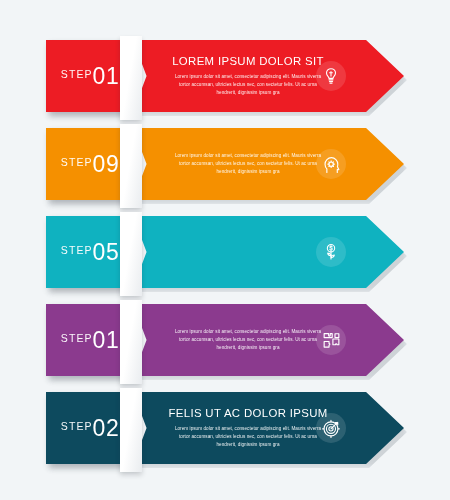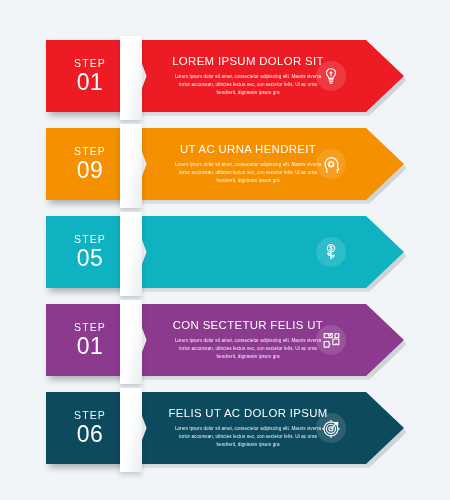--- a/index.html
+++ b/index.html
@@ -22,21 +22,20 @@
     height:88px;
   }
   
   .step-block{
     position:absolute;
     left:46px;
     top:8px;
     width:88px;
     height:72px;
     display:flex;
-    flex-direction:column;
     align-items:center;
     justify-content:center;
     box-sizing:border-box;
     box-shadow:3px 4px 6px rgba(20,30,40,.18);
     z-index:2;
   }
   .step-word{
     color:#ffffff;
     font-size:10.5px;
     letter-spacing:1.1px;
@@ -174,21 +173,20 @@
       <div class="arrow-shadow"></div>
       <div class="arrow" style="background: rgb(245, 144, 0);"></div>
       <div class="step-block" style="background: rgb(245, 144, 0);">
         <div class="step-word">STEP</div>
         <div class="step-num">09</div>
       </div>
       <div class="ribbon">
         <div class="paper"></div>
       </div>
       <div class="content">
-        <div class="title">UT AC URNA HENDREIT</div>
         <div class="body">Lorem ipsum dolor sit amet, consectetur adipiscing elit. Mauris viverra tortor accumsan, ultricies lectus nec, con sectetur felis. Ut ac urna hendrerit, dignissim ipsum gra</div>
       </div>
       <div class="icon-wrap" style="background: rgba(255, 255, 255, 0.13);">
         <svg viewBox="0 0 24 24" width="21" height="21">
           <path fill="none" stroke="#ffffff" stroke-width="1.3" stroke-linecap="round" stroke-linejoin="round" d="M18.6 21v-3.2h1.8l-1.6-3.3c.3-.9.4-1.8.4-2.7 0-4.3-3.3-7.6-7.3-7.6S4.6 7.5 4.6 11.8c0 2 .8 3.9 2.1 5.2v4"></path>
           <circle fill="none" stroke="#ffffff" stroke-width="1.3" stroke-linecap="round" stroke-linejoin="round" cx="11.6" cy="11.6" r="2.5"></circle>
           <path fill="none" stroke="#ffffff" stroke-width="1.3" stroke-linecap="round" stroke-linejoin="round" d="M11.6 7.9v1.2M11.6 14.1v1.2M7.9 11.6h1.2M14.1 11.6h1.2M9 9l.9.9M13.4 13.4l.9.9M14.2 9l-.9.9M9.9 13.4l-.9.9"></path>
         </svg>
       </div>
     </div>
@@ -217,39 +215,38 @@
       <div class="arrow-shadow"></div>
       <div class="arrow" style="background: rgb(139, 58, 142);"></div>
       <div class="step-block" style="background: rgb(139, 58, 142);">
         <div class="step-word">STEP</div>
         <div class="step-num">01</div>
       </div>
       <div class="ribbon">
         <div class="paper"></div>
       </div>
       <div class="content">
-        <div class="title">CON SECTETUR FELIS UT</div>
         <div class="body">Lorem ipsum dolor sit amet, consectetur adipiscing elit. Mauris viverra tortor accumsan, ultricies lectus nec, con sectetur felis. Ut ac urna hendrerit, dignissim ipsum gra</div>
       </div>
       <div class="icon-wrap" style="background: rgba(255, 255, 255, 0.13);">
         <svg viewBox="0 0 24 24" width="21" height="21">
           <path fill="none" stroke="#ffffff" stroke-width="1.3" stroke-linecap="round" stroke-linejoin="round" d="M3.6 4.1h5.1v2.1c0 .5.4.8.9.8s.9-.4.9-.8V4.1h2.3v4.6H3.6z"></path>
           <path fill="none" stroke="#ffffff" stroke-width="1.3" stroke-linecap="round" stroke-linejoin="round" d="M13.6 10.3h6.8v6.6h-2.1c0-.6-.4-1-.9-1s-.9.4-.9 1h-2.9z"></path>
           <path fill="none" stroke="#ffffff" stroke-width="1.3" stroke-linecap="round" stroke-linejoin="round" d="M3.6 13.2h5.6v2.2c.5 0 .9.4.9.9s-.4.9-.9.9v2.3H3.6z"></path>
           <path fill="none" stroke="#ffffff" stroke-width="1.3" stroke-linecap="round" stroke-linejoin="round" d="M16 4.3h4.4v4.4H16z"></path>
         </svg>
       </div>
     </div>
     <div class="row" style="top: 384px;">
       <div class="step-shadow"></div>
       <div class="arrow-shadow"></div>
       <div class="arrow" style="background: rgb(13, 74, 94);"></div>
       <div class="step-block" style="background: rgb(13, 74, 94);">
         <div class="step-word">STEP</div>
-        <div class="step-num">06</div>
+        <div class="step-num">02</div>
       </div>
       <div class="ribbon">
         <div class="paper"></div>
       </div>
       <div class="content">
         <div class="title">FELIS UT AC DOLOR IPSUM</div>
         <div class="body">Lorem ipsum dolor sit amet, consectetur adipiscing elit. Mauris viverra tortor accumsan, ultricies lectus nec, con sectetur felis. Ut ac urna hendrerit, dignissim ipsum gra</div>
       </div>
       <div class="icon-wrap" style="background: rgba(255, 255, 255, 0.13);">
         <svg viewBox="0 0 24 24" width="21" height="21">

